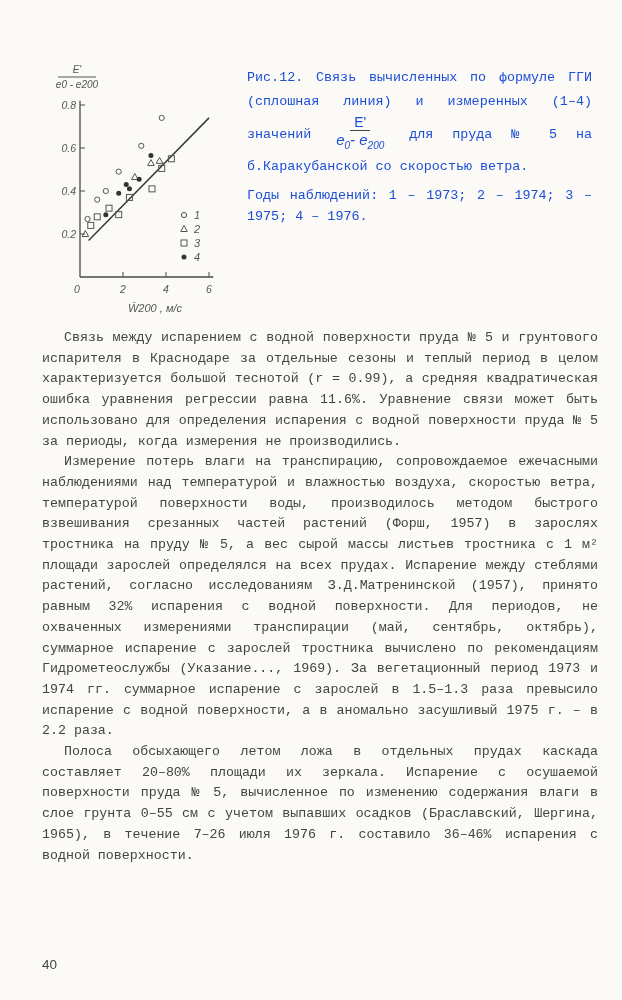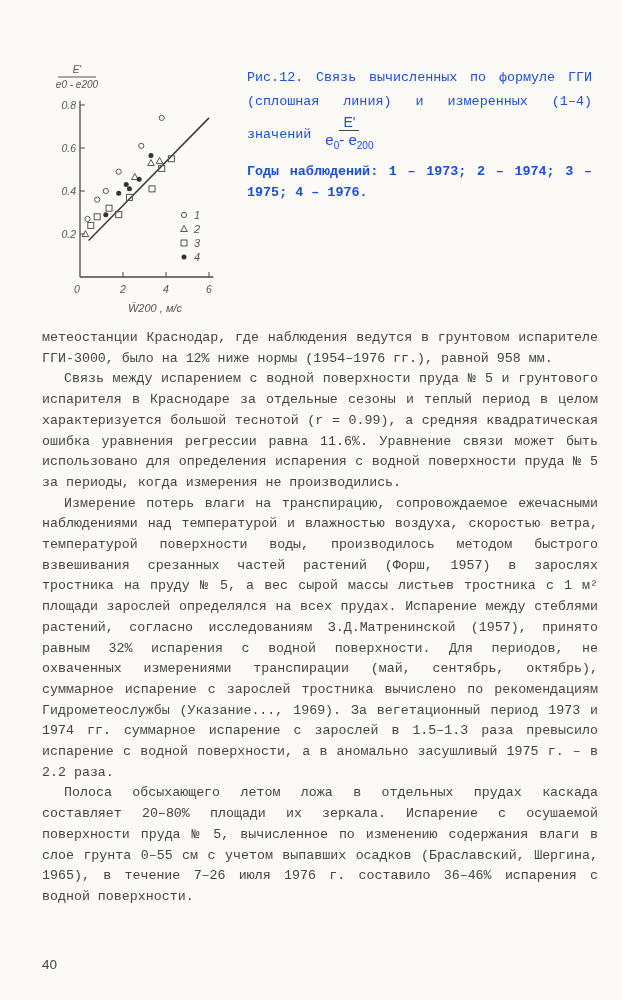--- a/index.html
+++ b/index.html
@@ -11,27 +11,27 @@
     position: relative;
   }
   .page { position: absolute; left: 0; top: 0; width: 622px; height: 1000px; }
   .figure { position: absolute; left: 50px; top: 55px; width: 180px; height: 265px; }
   .figure svg { position: absolute; left: 0; top: 0; }
   .caption {
     position: absolute; left: 247px; top: 66px; width: 345px;
     font-size: 13.4px; line-height: 24px; color: #1d4ed8;
   }
   .caption p { margin: 0; text-align: justify; }
-  .caption .years { margin-top: 6px; line-height: 21px; font-weight: bold; }
+  .caption .years { margin-top: 6px; line-height: 21px; }
   .frac {
     display: inline-flex; flex-direction: column; align-items: center;
     vertical-align: middle; margin: 0 6px; font-family: "Liberation Sans", sans-serif; font-style: normal;
   }
   .frac .num { font-size: 14px; border-bottom: 1px solid #444; padding: 0 4px; line-height: 16px; }
-  .frac .den { font-size: 15px; line-height: 18px; }
+  .frac .den { font-size: 15px; line-height: 18px; font-style: italic; }
   .frac sub { font-size: 10px; }
   .body-text {
     position: absolute; left: 42px; top: 328px; width: 556px;
     font-size: 13.3px; line-height: 20.7px; color: #444;
   }
   .body-text p { margin: 0; text-align: justify; text-align-last: left; }
   .body-text p.indent { text-indent: 22px; }
   .pagenum {
     position: absolute; left: 42px; top: 957px;
     font-size: 13.5px; color: #444; font-family: Liberation Sans, sans-serif;
@@ -112,25 +112,25 @@
     </svg>
   </div>
 
   <div class="caption">
     <p>
       <span>Рис.12. Связь вычисленных по формуле ГГИ (сплошная линия) и измеренных (1–4) значений</span>
       <span class="frac">
         <span class="num">E'</span>
         <span class="den"><span>e</span><sub>0</sub><span>- e</span><sub>200</sub></span>
       </span>
+      <span>для пруда № 5 на б.Каракубанской со скоростью ветра.</span>
     </p>
     <p class="years">Годы наблюдений: 1 – 1973; 2 – 1974; 3 – 1975; 4 – 1976.</p>
   </div>
 
   <div class="body-text">
-    <p>метеостанции Краснодар, где наблюдения ведутся в грунтовом испарителе ГГИ-3000, было на 12% ниже нормы (1954–1976 гг.), равной 958 мм.</p>
     <p class="indent">Связь между испарением с водной поверхности пруда № 5 и грунтового испарителя в Краснодаре за отдельные сезоны и теплый период в целом характеризуется большой теснотой (r = 0.99), а средняя квадратическая ошибка уравнения регрессии равна 11.6%. Уравнение связи может быть использовано для определения испарения с водной поверхности пруда № 5 за периоды, когда измерения не производились.</p>
     <p class="indent">Измерение потерь влаги на транспирацию, сопровождаемое ежечасными наблюдениями над температурой и влажностью воздуха, скоростью ветра, температурой поверхности воды, производилось методом быстрого взвешивания срезанных частей растений (Форш, 1957) в зарослях тростника на пруду № 5, а вес сырой массы листьев тростника с 1 м² площади зарослей определялся на всех прудах. Испарение между стеблями растений, согласно исследованиям З.Д.Матренинской (1957), принято равным 32% испарения с водной поверхности. Для периодов, не охваченных измерениями транспирации (май, сентябрь, октябрь), суммарное испарение с зарослей тростника вычислено по рекомендациям Гидрометеослужбы (Указание..., 1969). За вегетационный период 1973 и 1974 гг. суммарное испарение с зарослей в 1.5–1.3 раза превысило испарение с водной поверхности, а в аномально засушливый 1975 г. – в 2.2 раза.</p>
     <p class="indent">Полоса обсыхающего летом ложа в отдельных прудах каскада составляет 20–80% площади их зеркала. Испарение с осушаемой поверхности пруда № 5, вычисленное по изменению содержания влаги в слое грунта 0–55 см с учетом выпавших осадков (Браславский, Шергина, 1965), в течение 7–26 июля 1976 г. составило 36–46% испарения с водной поверхности.</p>
   </div>
 
   <div class="pagenum">40</div>
 </div>
 
 </body></html>

